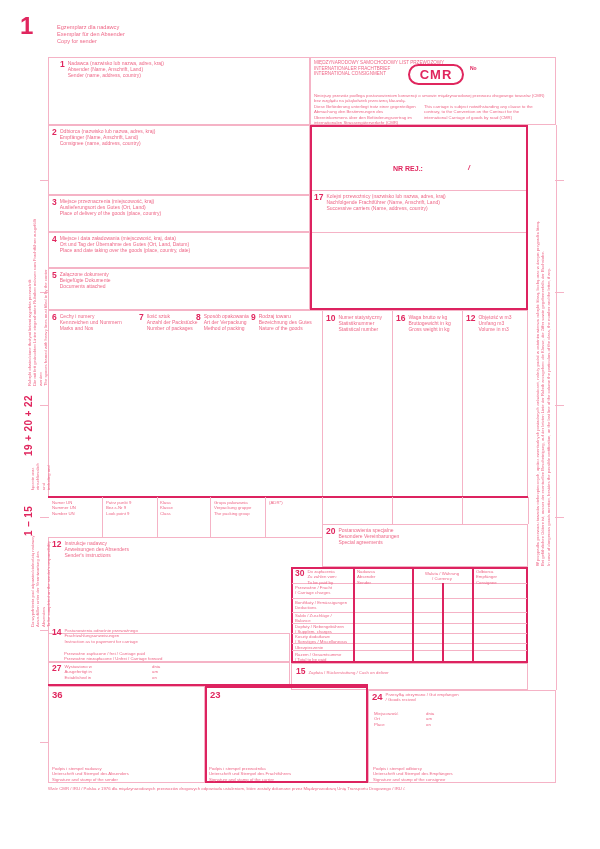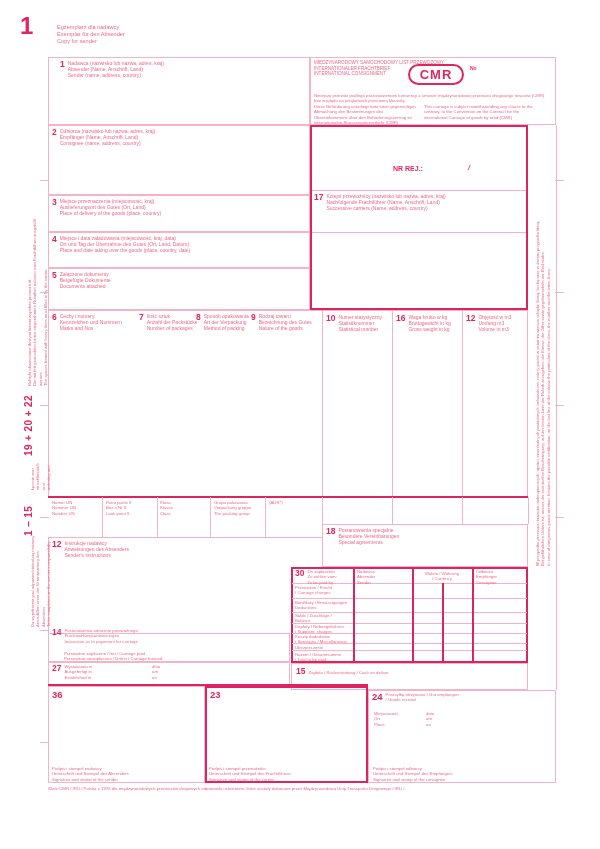--- a/index.html
+++ b/index.html
@@ -248,21 +248,21 @@
     <span>
       <span class="t">Instrukcje nadawcy</span>
       <span class="t">Anweisungen des Absenders</span>
       <span class="t">Sender's instructions</span>
     </span>
   </div>
   <div class="fld" style="left:50px;top:556px;width:238px;height:74px"></div>
 
   <div class="box" style="left:322px;top:524px;width:206px;height:43px"></div>
   <div class="lab" style="left:326px;top:527px">
-    <span class="n">18</span>
+    <span class="n">20</span>
     <span>
       <span class="t">Postanowienia specjalne</span>
       <span class="t">Besondere Vereinbarungen</span>
       <span class="t">Special agreements</span>
     </span>
   </div>
   <div class="fld" style="left:324px;top:542px;width:202px;height:23px"></div>
 
   <div class="hbox" style="left:291px;top:567px;width:237px;height:96px"></div>
   <div class="tl" style="left:292px;top:583px;width:235px;height:1px"></div>

